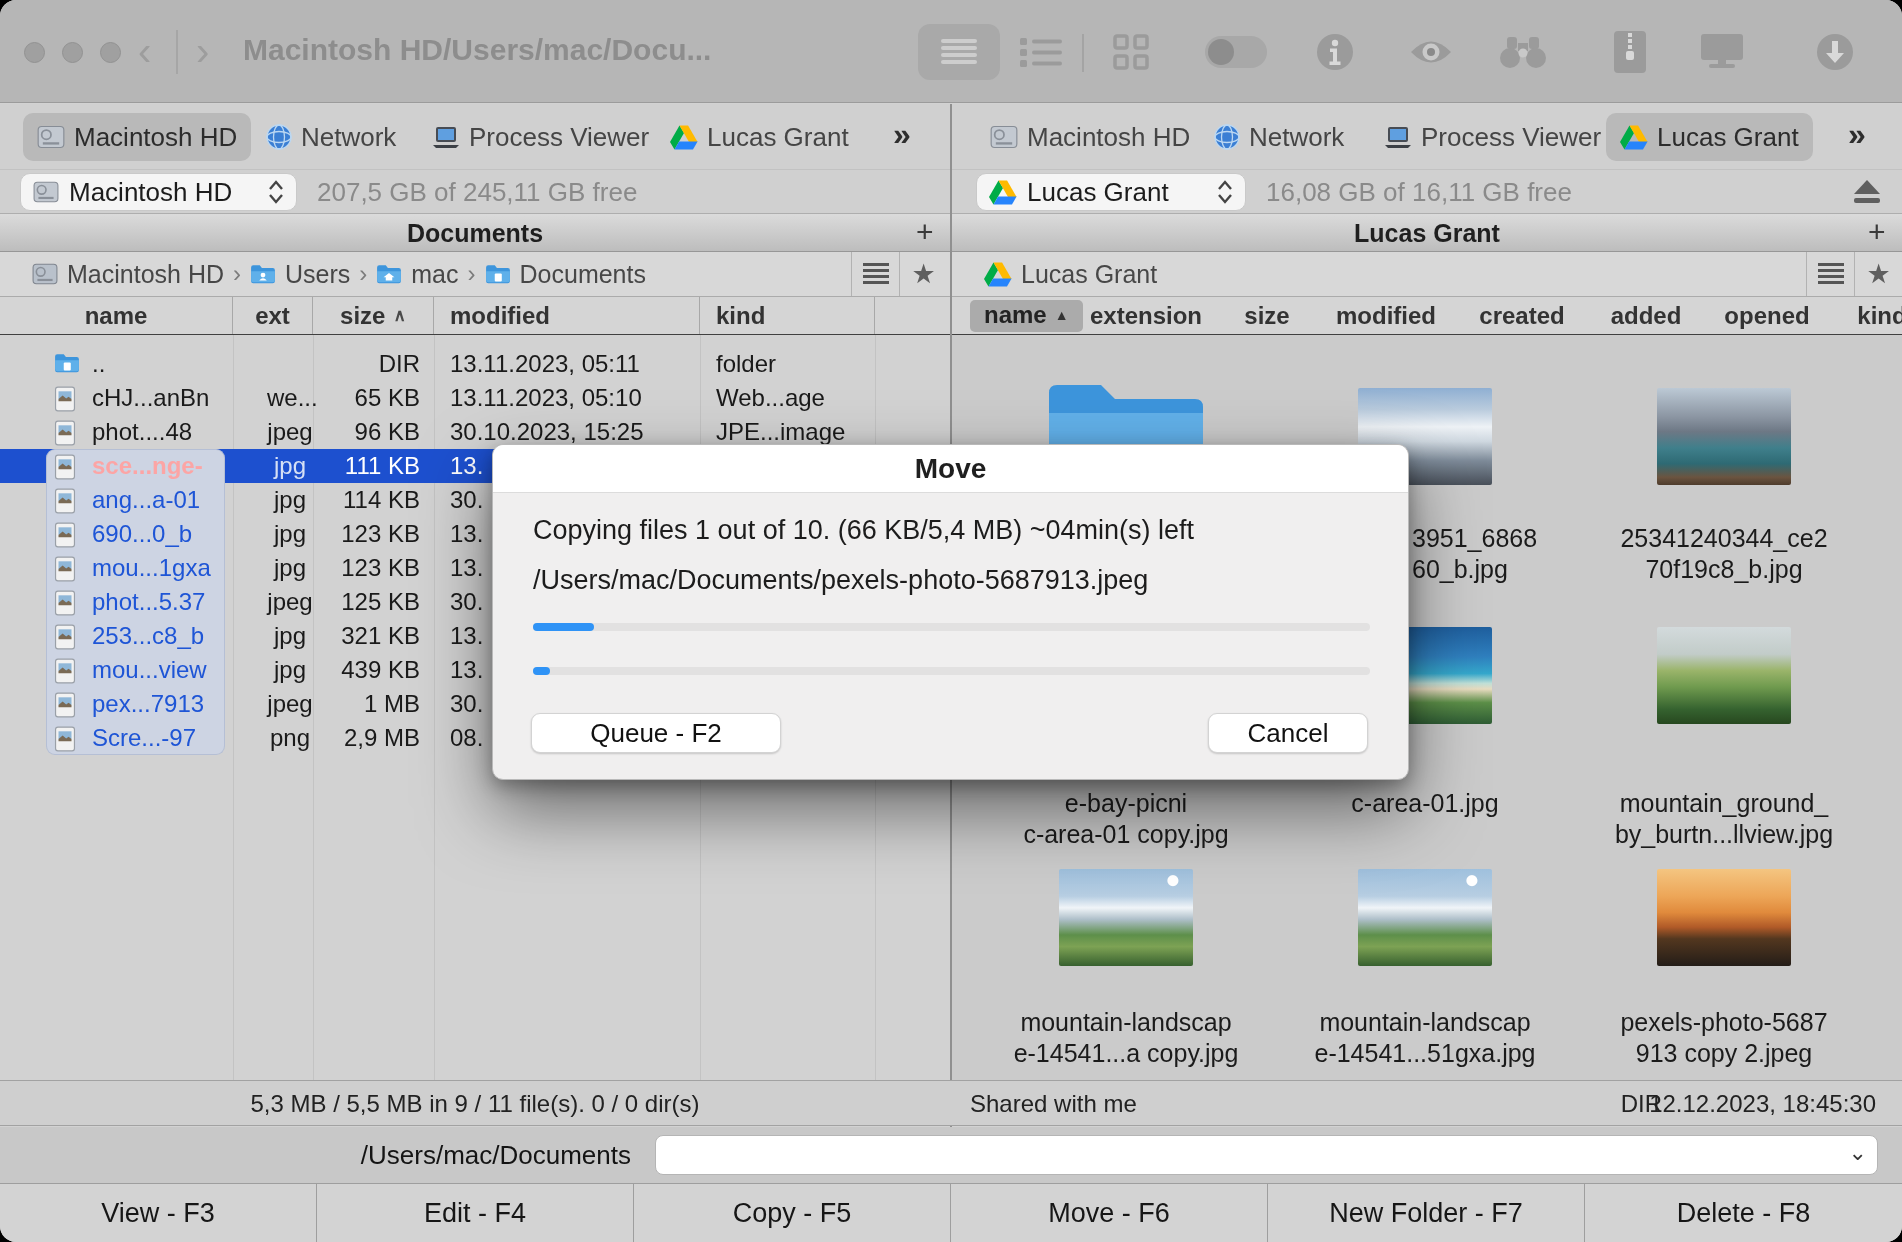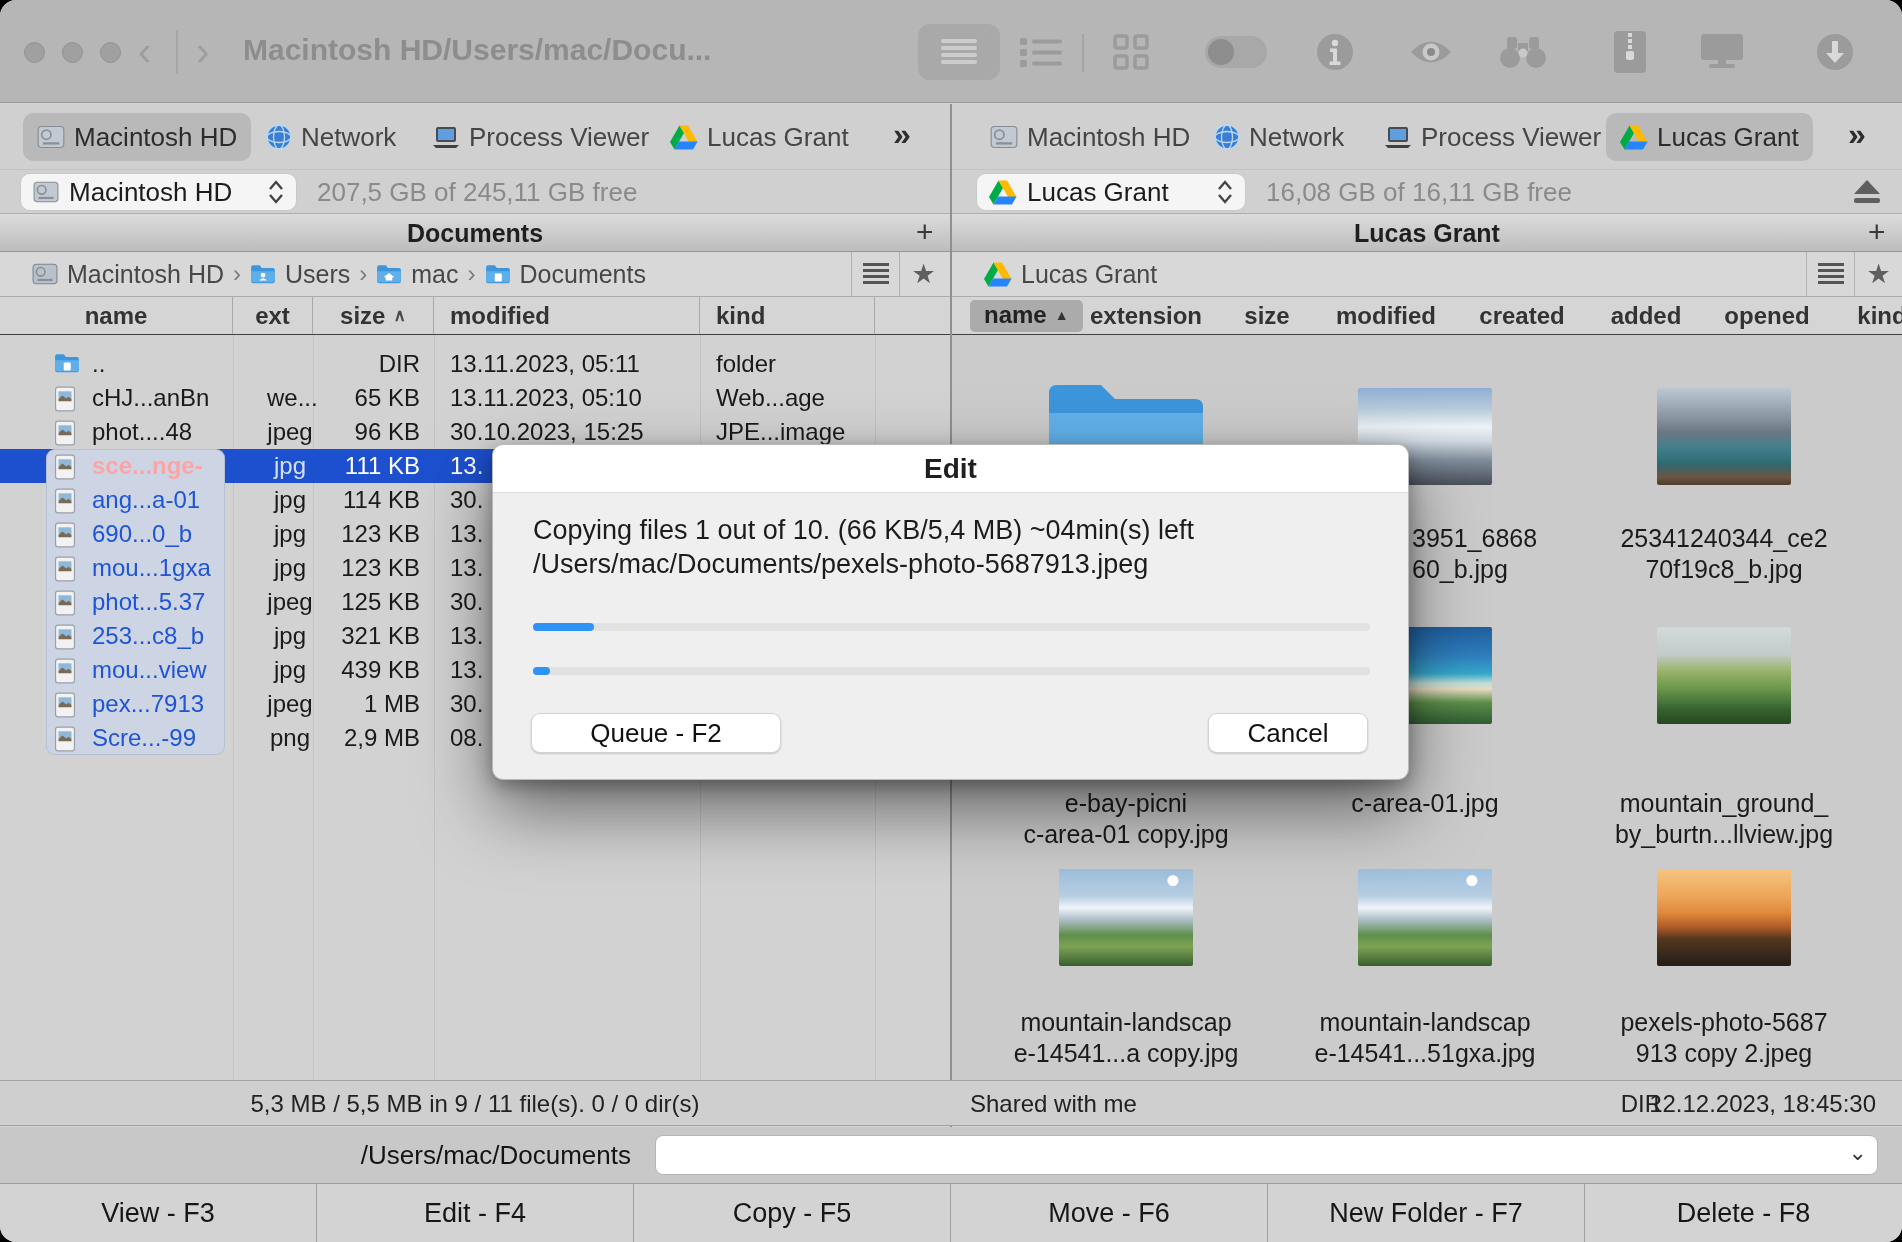--- a/index.html
+++ b/index.html
@@ -603,21 +603,21 @@
         <div class="c-kind"></div>
     </div>
     <div class="frow marked mlast" style="top:386px">
       <div class="c-name">
           <div class="markbg"></div>
           <svg class="rowicon" width="22" height="26" viewBox="0 0 18 22">
             <rect x="1" y="1" width="16" height="20" rx="2" fill="#f2f2f2" stroke="#9aa0a8"></rect>
             <rect x="3.5" y="4.5" width="11" height="6.5" fill="#8fb7d8"></rect>
             <path d="M3.5 11 l3.5-3 3 2.5 2-1.5 2.5 2 v2 h-11 Z" fill="#7a6a55"></path>
           </svg>
-          <span class="fname">Scre...-99</span>
+          <span class="fname">Scre...-97</span>
         </div>
       <div class="c-ext">png</div>
         <div class="c-size">2,9 MB</div>
         <div class="c-mod">08.</div>
         <div class="c-kind"></div>
     </div>
   </div>
 
   <div id="listR">
 
@@ -688,23 +688,23 @@
   <div id="fnbar">
     <div class="fnbtn">View - F3</div>
     <div class="fnbtn">Edit - F4</div>
     <div class="fnbtn">Copy - F5</div>
     <div class="fnbtn">Move - F6</div>
     <div class="fnbtn">New Folder - F7</div>
     <div class="fnbtn">Delete - F8</div>
   </div>
 
   <div id="dialog">
-    <div id="dlg-head">Edit</div>
+    <div id="dlg-head">Move</div>
     <div class="dlg-line" style="top:70px">Copying files 1 out of 10. (66 KB/5,4 MB) ~04min(s) left</div>
-    <div class="dlg-line" style="top:104px">/Users/mac/Documents/pexels-photo-5687913.jpeg</div>
+    <div class="dlg-line" style="top:120px">/Users/mac/Documents/pexels-photo-5687913.jpeg</div>
     <div class="ptrack" style="top:178px">
       <div class="pfill" style="width: 7.3%;"></div>
     </div>
     <div class="ptrack" style="top:222px">
       <div class="pfill" style="width: 2%;"></div>
     </div>
     <div class="dlg-btn" style="left:38px;top:268px;width:250px">Queue - F2</div>
     <div class="dlg-btn" style="right:40px;top:268px;width:160px">Cancel</div>
   </div>
 

